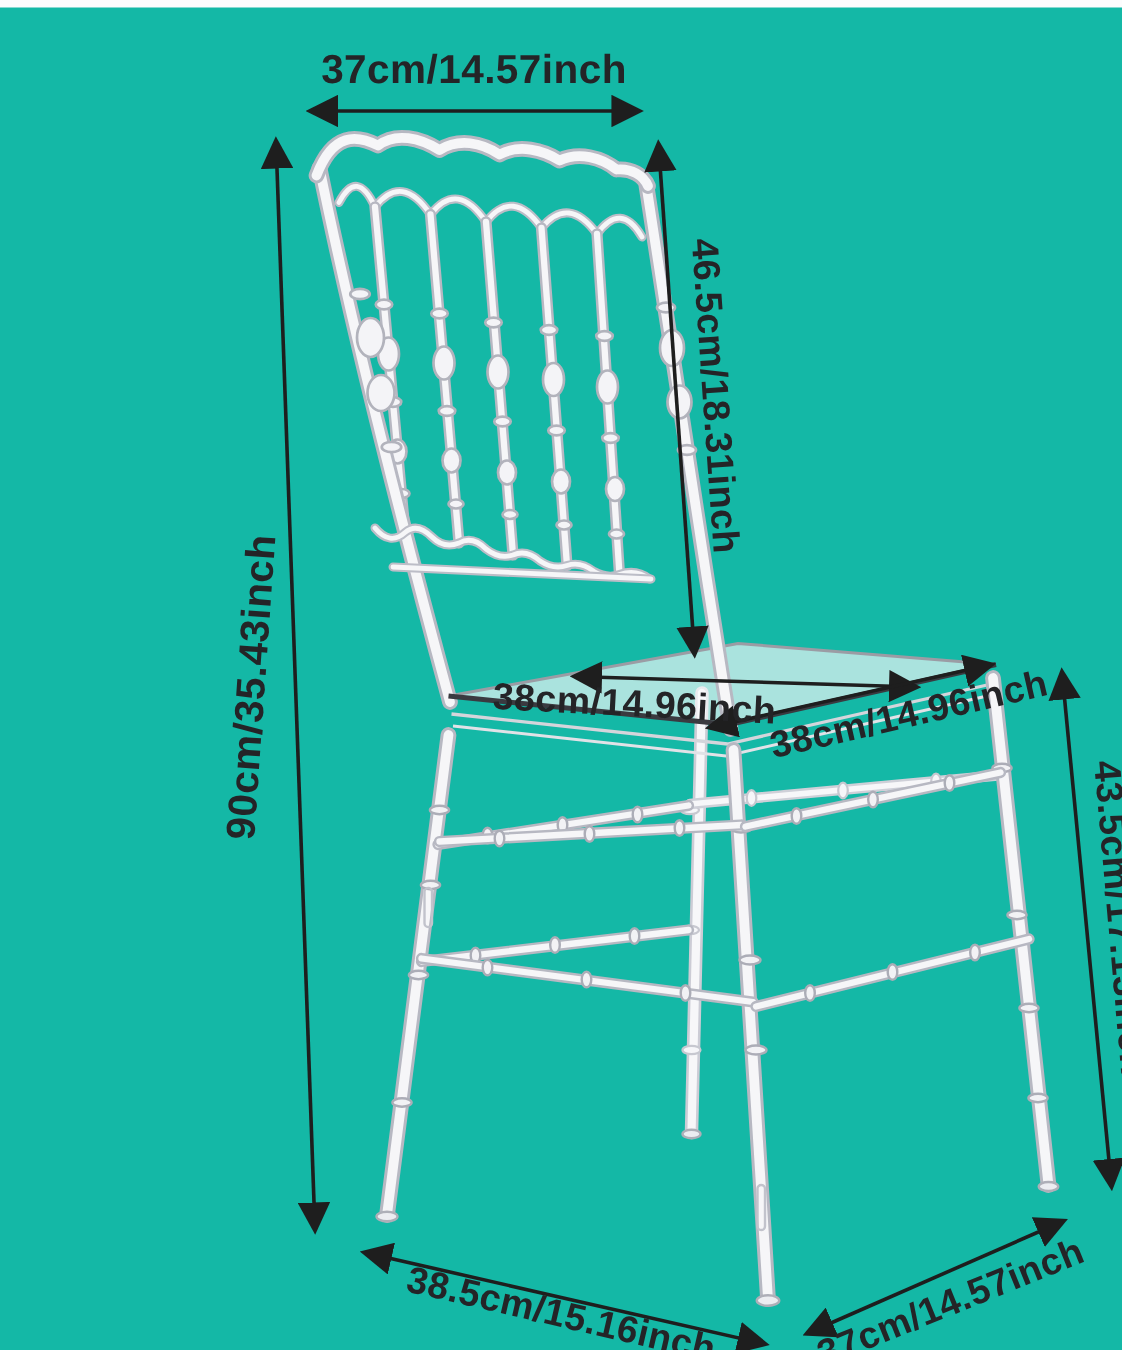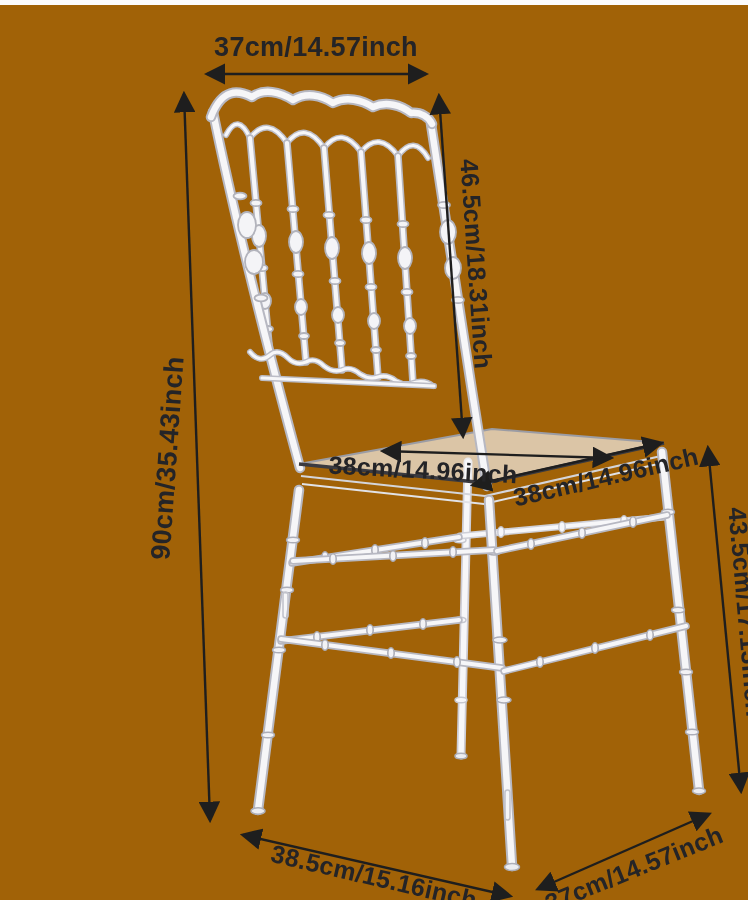--- a/index.html
+++ b/index.html
@@ -1,17 +1,17 @@
 <!DOCTYPE html>
 <html><head>
 <meta charset="utf-8">
 <style>
   html,body{margin:0;padding:0;background:#ffffff;}
   #stage{
-    position:relative;width:748px;height:900px;background:#a16207;
+    position:relative;width:748px;height:900px;background:#14b8a6;
     overflow:hidden;font-family:"Liberation Sans",sans-serif;
   }
   #top-strip{position:absolute;left:0;top:0;width:748px;height:5px;background:#fcfcfd;}
   svg{position:absolute;left:0;top:0;}
   
   .tu1{fill:none;stroke:#b7b8c2;stroke-width:10.5;stroke-linecap:round;stroke-linejoin:round;}
   .ti1{fill:none;stroke:#f6f6f8;stroke-width:6.5;stroke-linecap:round;stroke-linejoin:round;}
   .tu2{fill:none;stroke:#b7b8c2;stroke-width:7.5;stroke-linecap:round;stroke-linejoin:round;}
   .ti2{fill:none;stroke:#f6f6f8;stroke-width:4.2;stroke-linecap:round;stroke-linejoin:round;}
   .tu3{fill:none;stroke:#bcbdc7;stroke-width:6;stroke-linecap:round;stroke-linejoin:round;}

